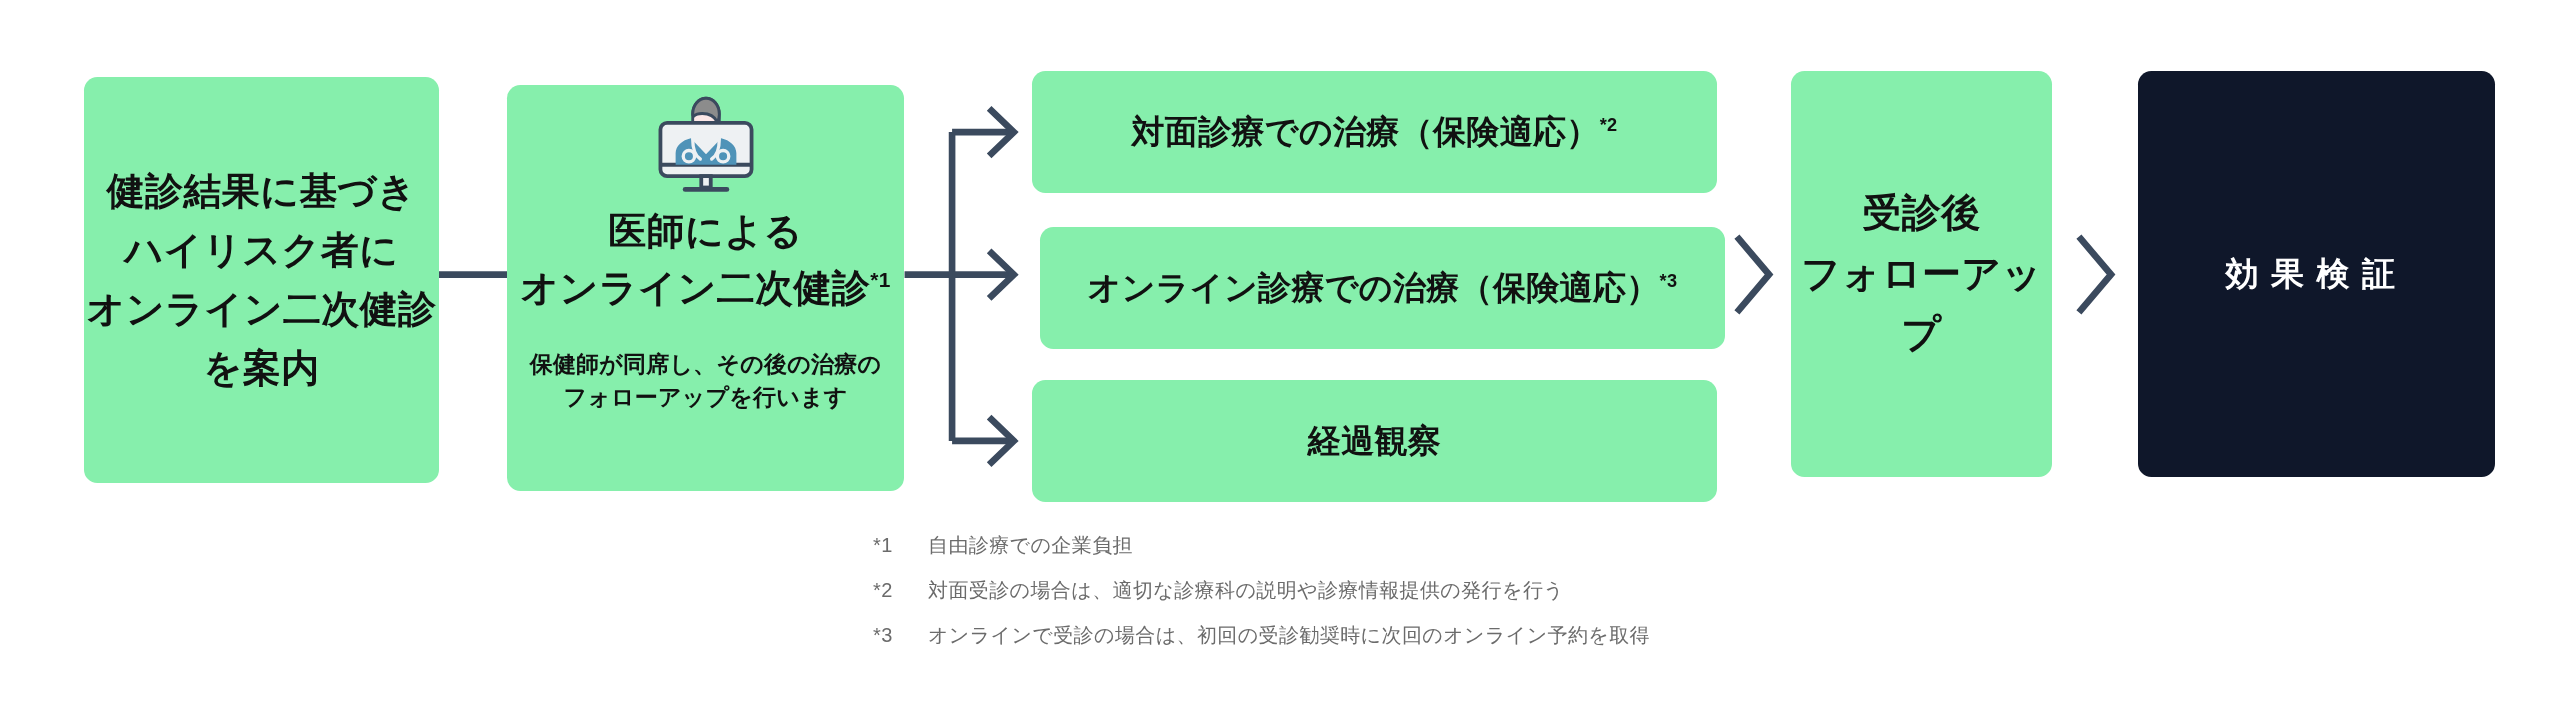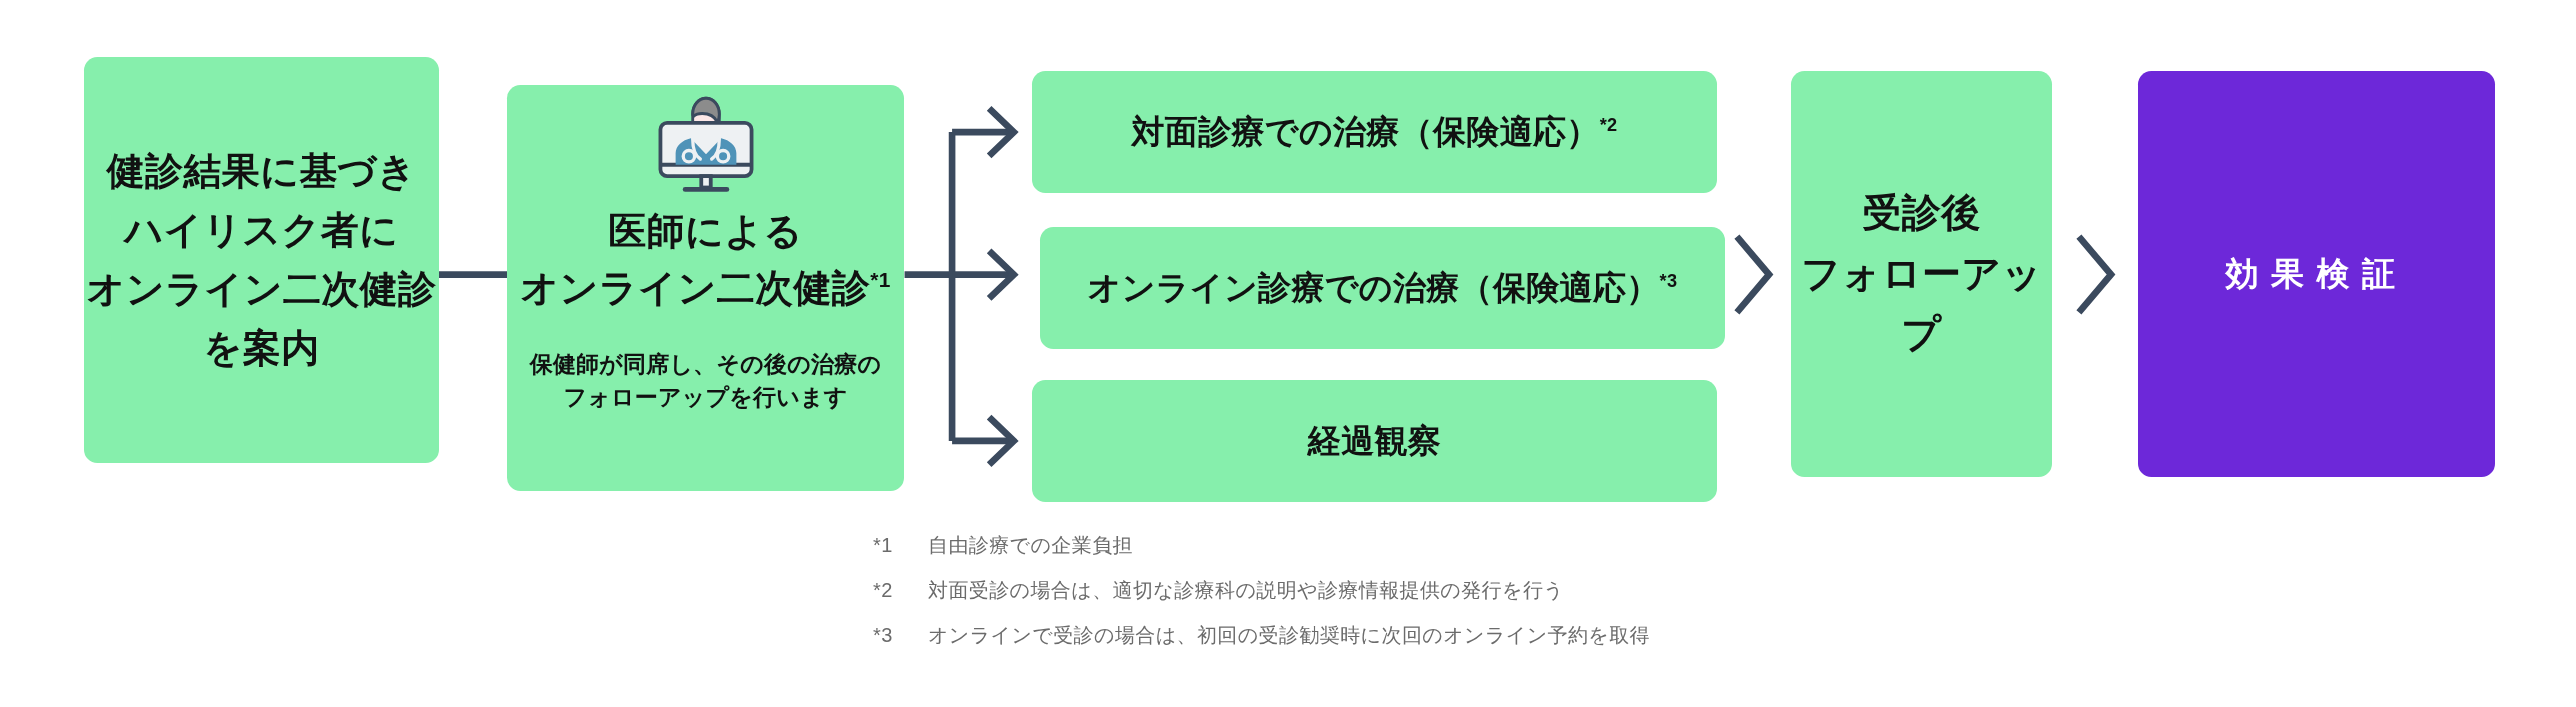--- a/index.html
+++ b/index.html
@@ -28,41 +28,41 @@
     border-radius: 13.3px;
     display: flex;
     flex-direction: column;
     align-items: center;
     justify-content: center;
     text-align: center;
     background: #86efac;
     color: #111111;
   }
   .box.dark {
-    background: #6d28d9;
+    background: #0f172a;
     color: #ffffff;
   }
 
   .box-title {
     font-weight: bold;
     line-height: 1.5;
     white-space: pre-line;
     letter-spacing: .01em;
   }
   .box-sub {
     font-weight: bold;
     line-height: 1.45;
     white-space: pre-line;
     margin-top: 31px;
     letter-spacing: .01em;
   }
 
   
   #box-intake {
-    left: 84px;  top: 57px;
+    left: 84px;  top: 77px;
     width: 355px; height: 406px;
   }
   #box-intake .box-title { font-size: 38px; line-height: 1.55; }
 
   
   #box-consult {
     left: 507px; top: 85px;
     width: 397px; height: 406px;
     justify-content: flex-start;
   }

